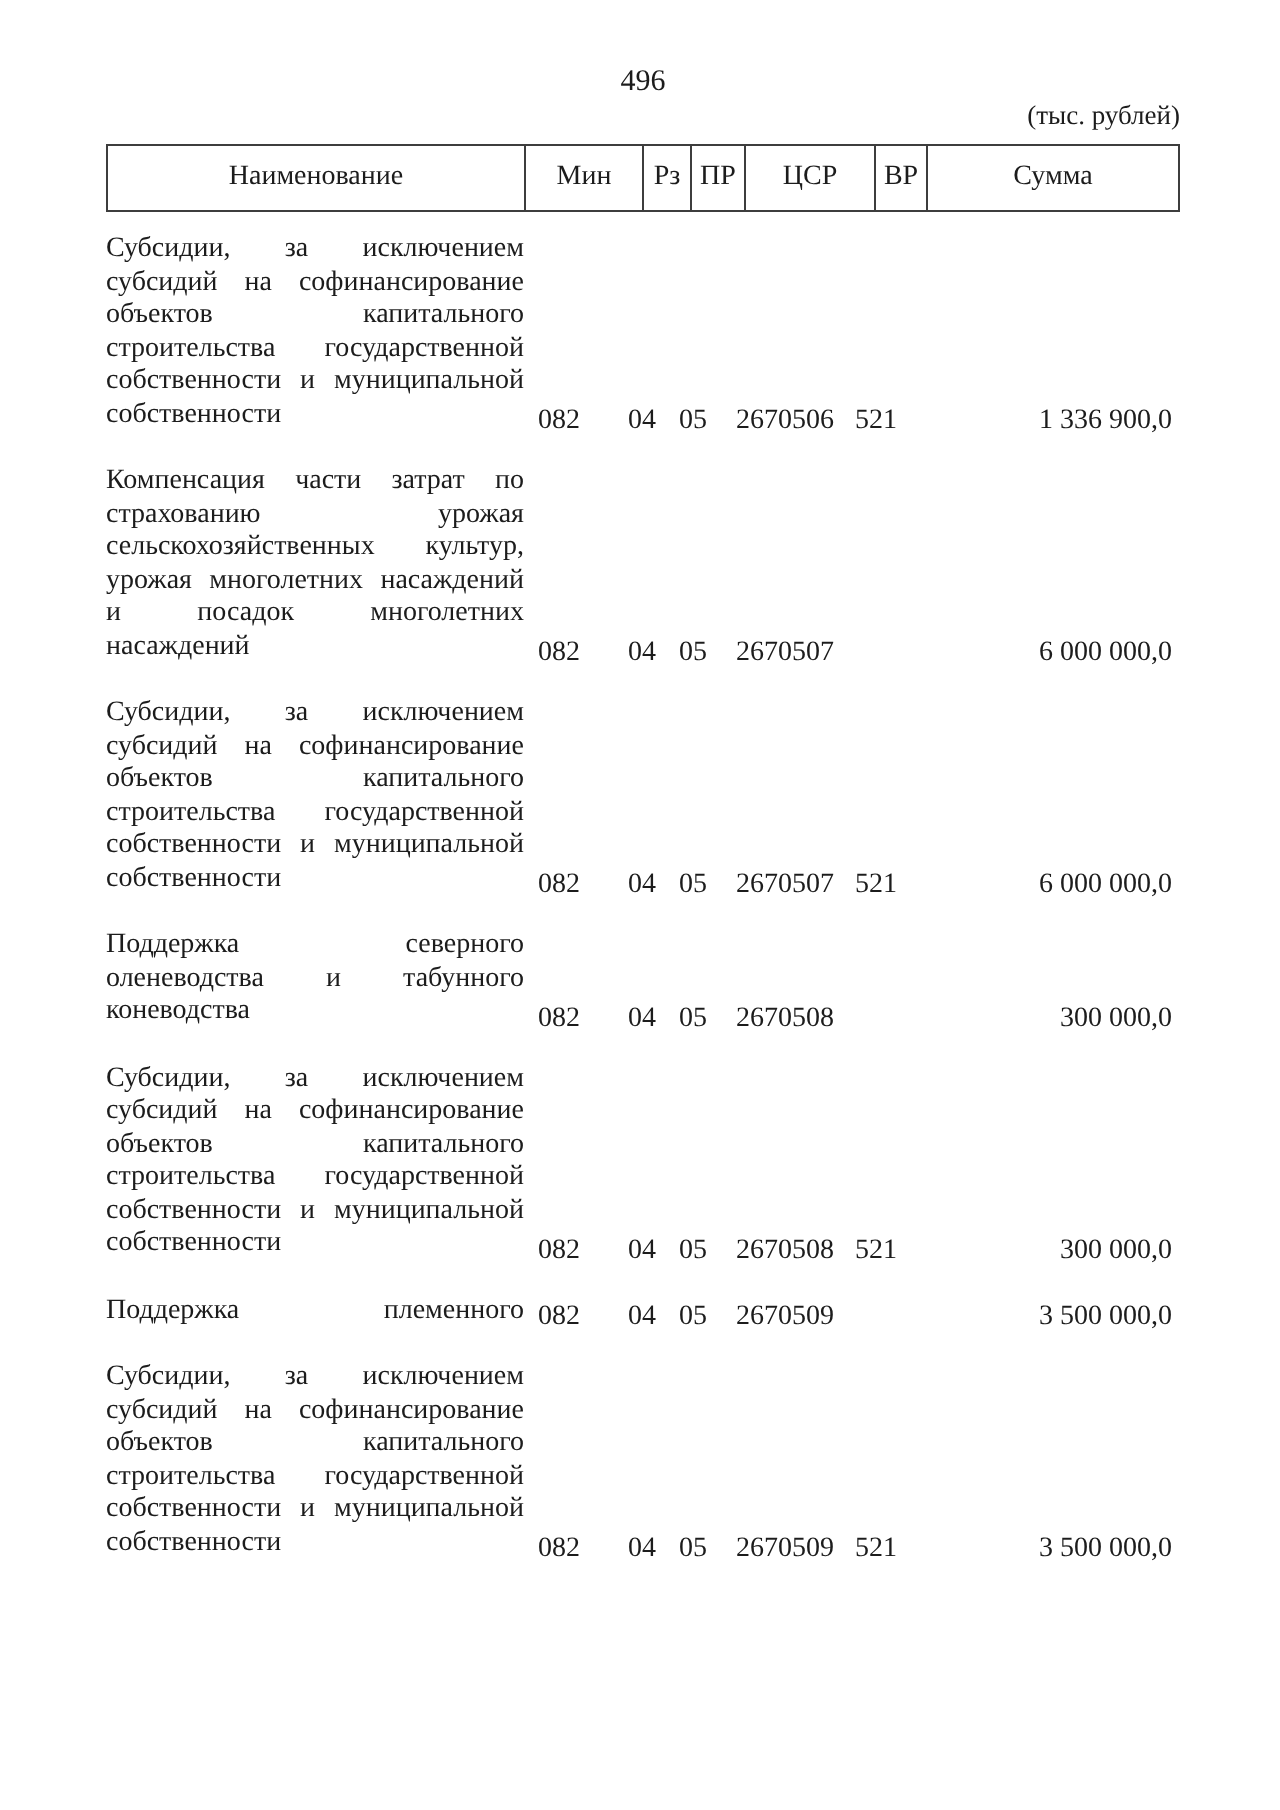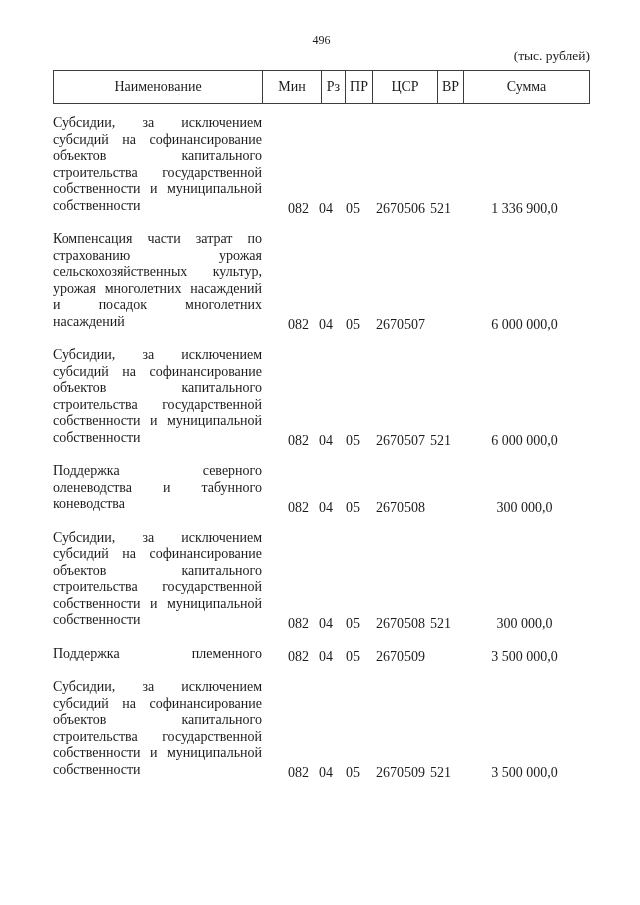--- a/index.html
+++ b/index.html
@@ -16,21 +16,21 @@
     font-family: "Liberation Serif", "DejaVu Serif", serif;
     overflow: hidden;
   }
   .content {
     width: 537px;
     margin-left: 53px;
   }
   .page-number {
     padding-top: 33px;
     text-align: center;
-    font-size: 12px;
+    font-size: 15px;
   }
   .units-note {
     margin-top: 0;
     text-align: right;
     font-size: 13.5px;
   }
   
   .thead {
     margin-top: 6px;
     display: flex;
@@ -67,24 +67,24 @@
   }
   .nline.just {
     text-align: justify;
     text-align-last: justify;
   }
   .codes {
     display: flex;
     transform: translate(-12px, 3px);
     white-space: nowrap;
   }
-  .code-cell { text-align: right; }
+  .code-cell { text-align: center; }
   .sum-cell {
     flex: 1;
-    text-align: center;
+    text-align: right;
     padding-right: 4px;
     transform: translateY(3px);
     white-space: nowrap;
   }
 </style>
 </head>
 <body>
 
 <div class="content">
 

